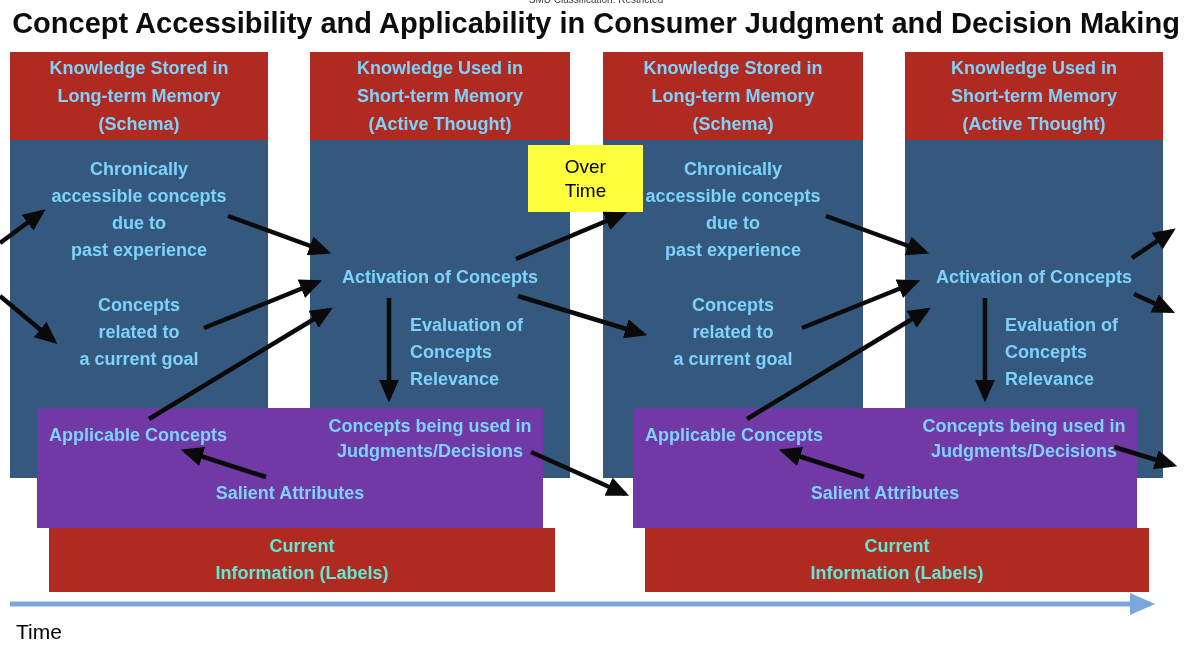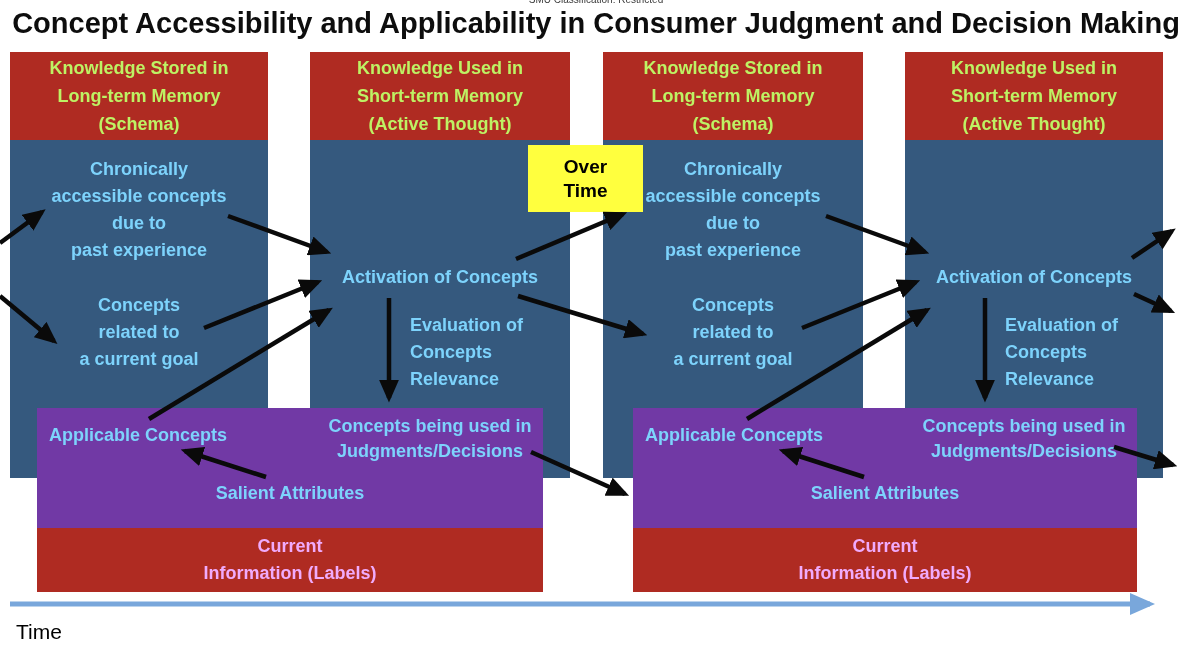--- a/index.html
+++ b/index.html
@@ -17,33 +17,33 @@
     left:0;top:7px;width:100%;text-align:center;
     font-size:29px;font-weight:600;color:#0d0d0d;letter-spacing:0;
   }
   .box{box-sizing:border-box;}
   .red{background:var(--header-red);}
   .blue{background:var(--memory-blue);}
   .purple{background:var(--applicability-purple);}
   .yellow{background:var(--note-yellow);}
   .hdr{
     display:flex;align-items:center;justify-content:center;text-align:center;
-    color:#bef264;font-weight:700;font-size:18px;line-height:28px;
+    color:#7dd3fc;font-weight:700;font-size:18px;line-height:28px;
   }
   .bluebox{z-index:1;}
   .overlaybox{z-index:2;}
   .btxt{color:#7dd3fc;font-weight:700;font-size:18px;line-height:27px;}
   .center{width:100%;text-align:center;left:0;}
   .yellownote{
-    display:flex;align-items:center;justify-content:center;text-align:center;
-    color:#000;font-size:19px;line-height:1.25;font-weight:700;z-index:2;
+    display:flex;align-items:center;justify-content:center;
+    color:#000;font-size:19px;line-height:1.25;font-weight:400;z-index:2;
   }
   .currentinfo{
     display:flex;align-items:center;justify-content:center;text-align:center;
-    color:#f0abfc;font-weight:700;font-size:18px;line-height:27px;
+    color:#5eead4;font-weight:700;font-size:18px;line-height:27px;margin-left:12px;
   }
   #arrows{position:absolute;left:0;top:0;z-index:5;pointer-events:none;}
   #arrows line.k{stroke:var(--arrow-black);stroke-width:4.5;}
   #arrows line.t{stroke:var(--timeline-blue);stroke-width:5;}
   #arrows .khead{fill:var(--arrow-black);}
   #arrows .thead{fill:var(--timeline-blue);}
   .timelabel{left:16px;top:620px;font-size:21px;color:#000;}
 </style>
 </head>
 <body>

